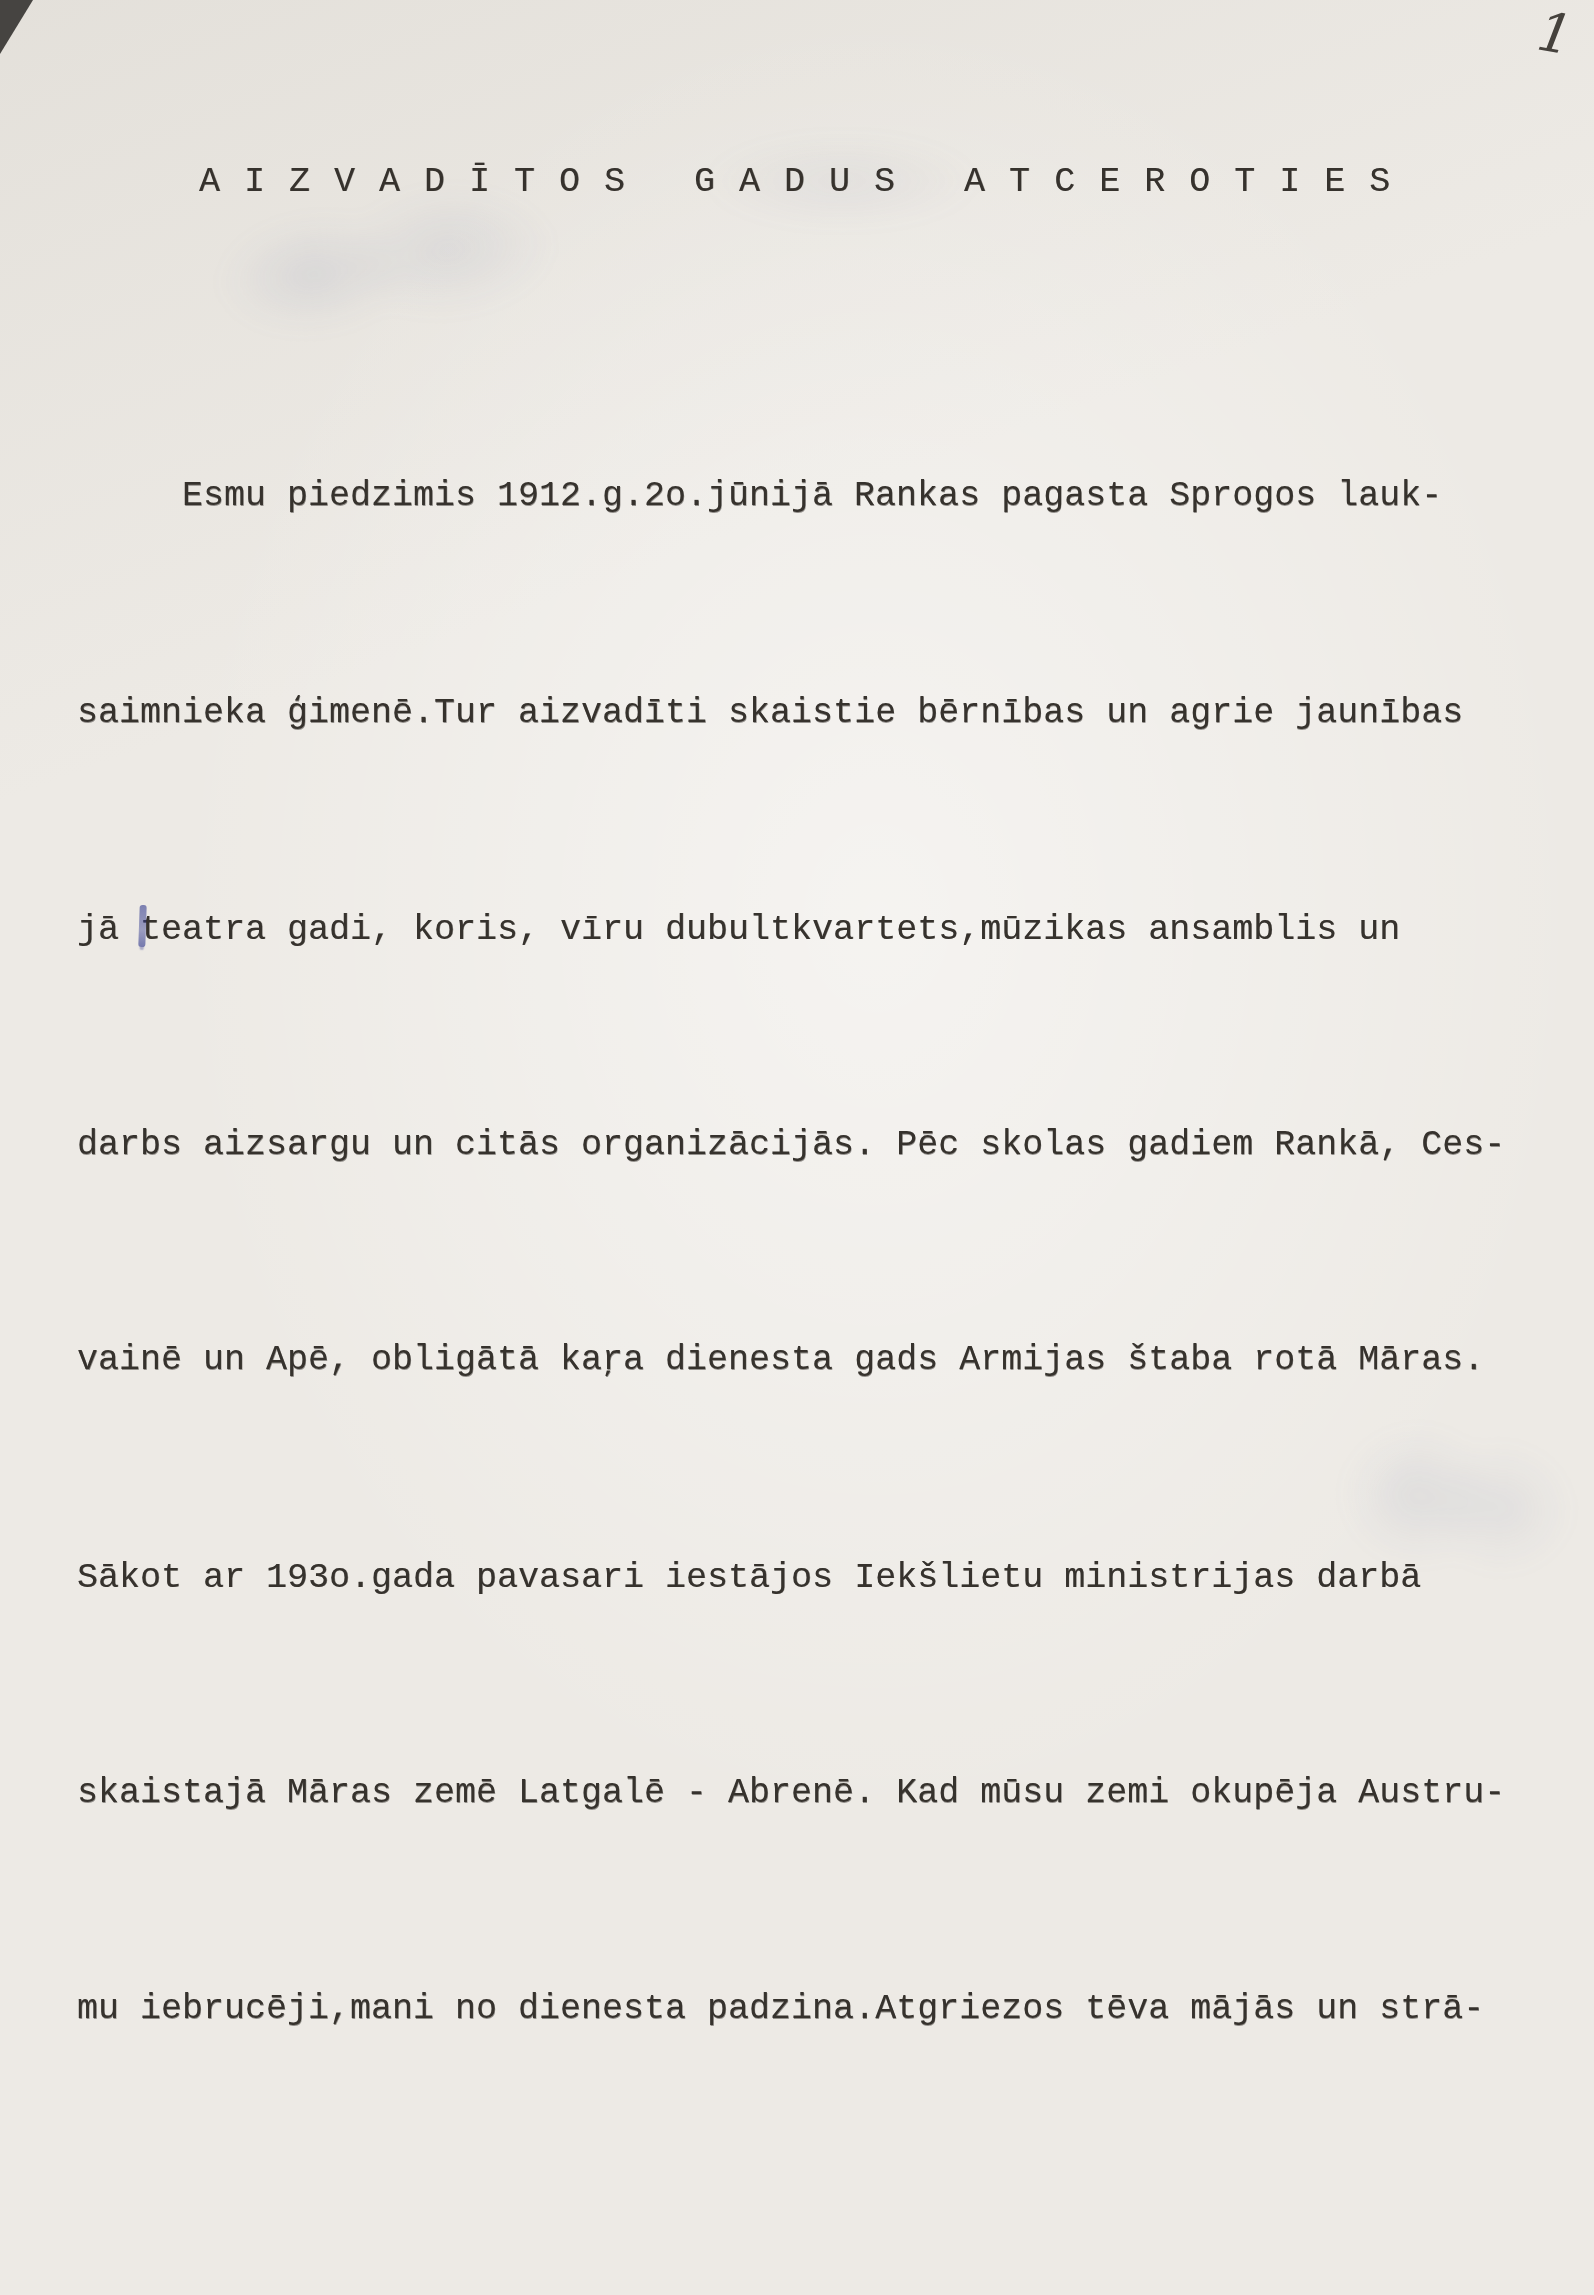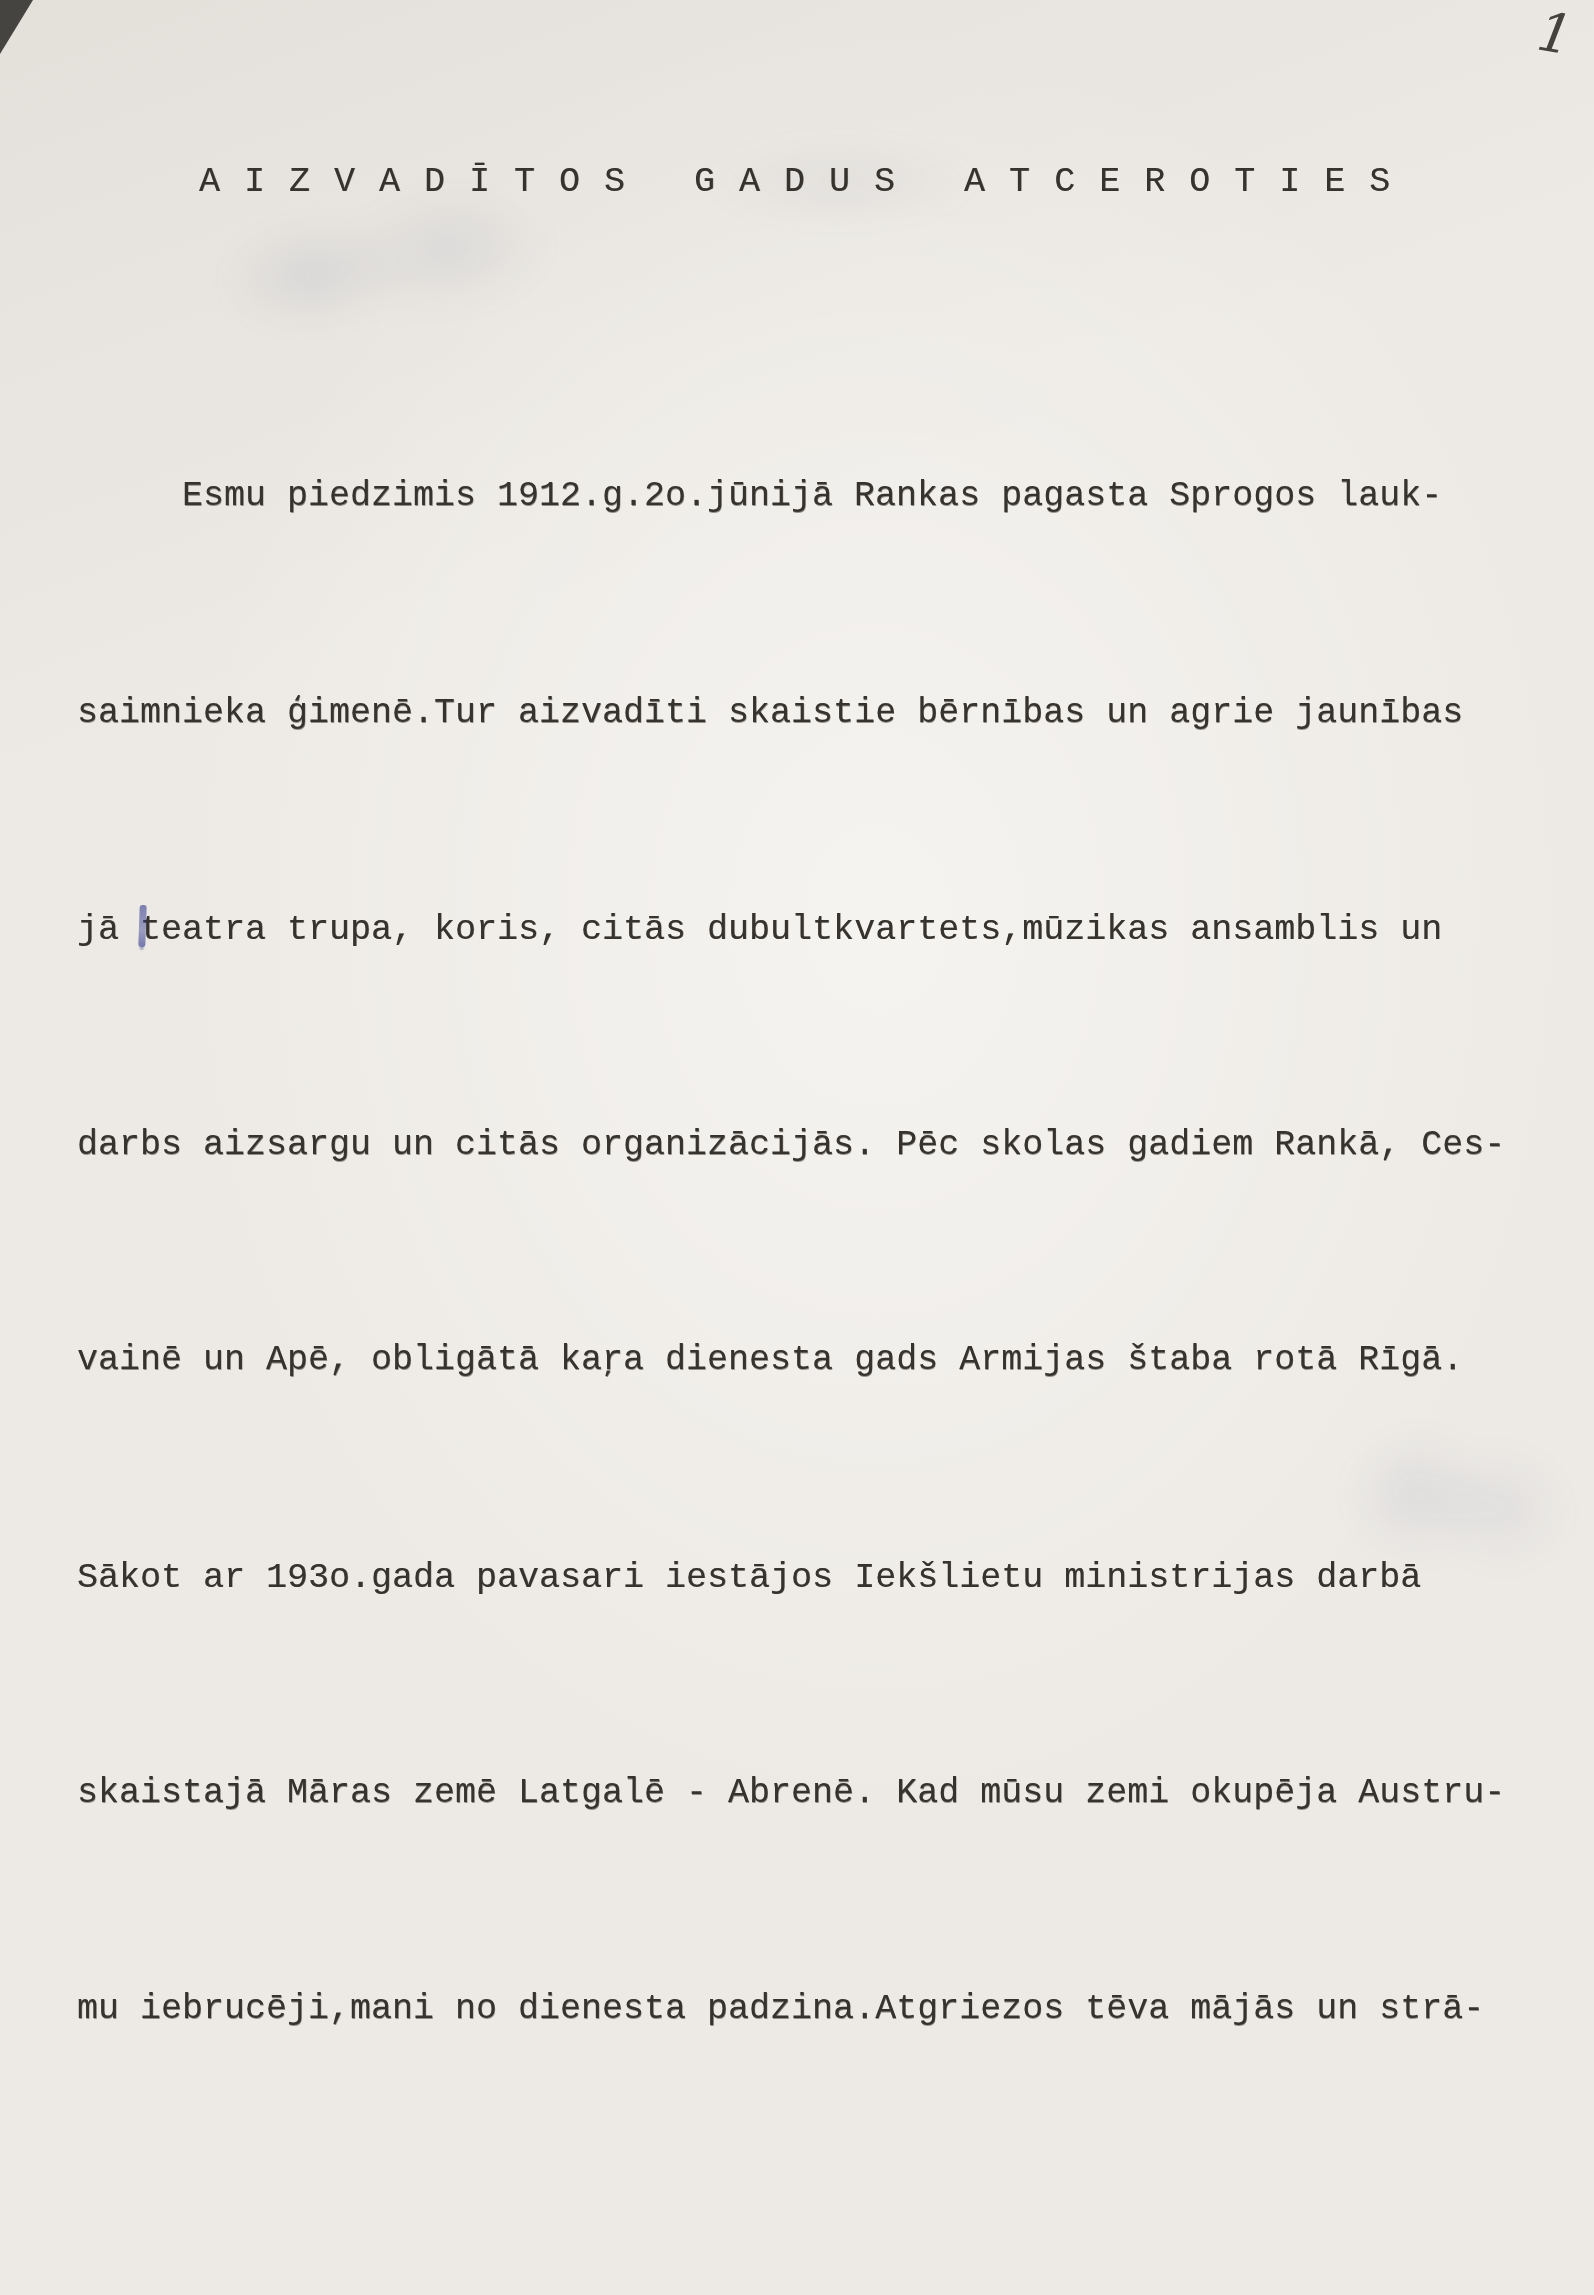--- a/index.html
+++ b/index.html
@@ -114,23 +114,23 @@
   <div class="ghost g2"></div>
   <div class="ghost g3"></div>
 
   <div class="page-num">1</div>
 
   <h1 class="title">A I Z V A D Ī T O S   G A D U S   A T C E R O T I E S</h1>
 
   <div class="bodytext">
     <div class="tl indent">Esmu piedzimis 1912.g.2o.jūnijā Rankas pagasta Sprogos lauk-</div>
     <div class="tl">saimnieka ģimenē.Tur aizvadīti skaistie bērnības un agrie jaunības</div>
-    <div class="tl">jā teatra trupa, koris, citās dubultkvartets,mūzikas ansamblis un</div>
+    <div class="tl">jā teatra gadi, koris, vīru dubultkvartets,mūzikas ansamblis un</div>
     <div class="tl">darbs aizsargu un citās organizācijās. Pēc skolas gadiem Rankā, Ces-</div>
-    <div class="tl">vainē un Apē, obligātā kaŗa dienesta gads Armijas štaba rotā Rīgā.</div>
+    <div class="tl">vainē un Apē, obligātā kaŗa dienesta gads Armijas štaba rotā Māras.</div>
     <div class="tl">Sākot ar 193o.gada pavasari iestājos Iekšlietu ministrijas darbā</div>
     <div class="tl">skaistajā Māras zemē Latgalē - Abrenē. Kad mūsu zemi okupēja Austru-</div>
     <div class="tl">mu iebrucēji,mani no dienesta padzina.Atgriezos tēva mājās un strā-</div>
     
     
     
     
     
     
     

